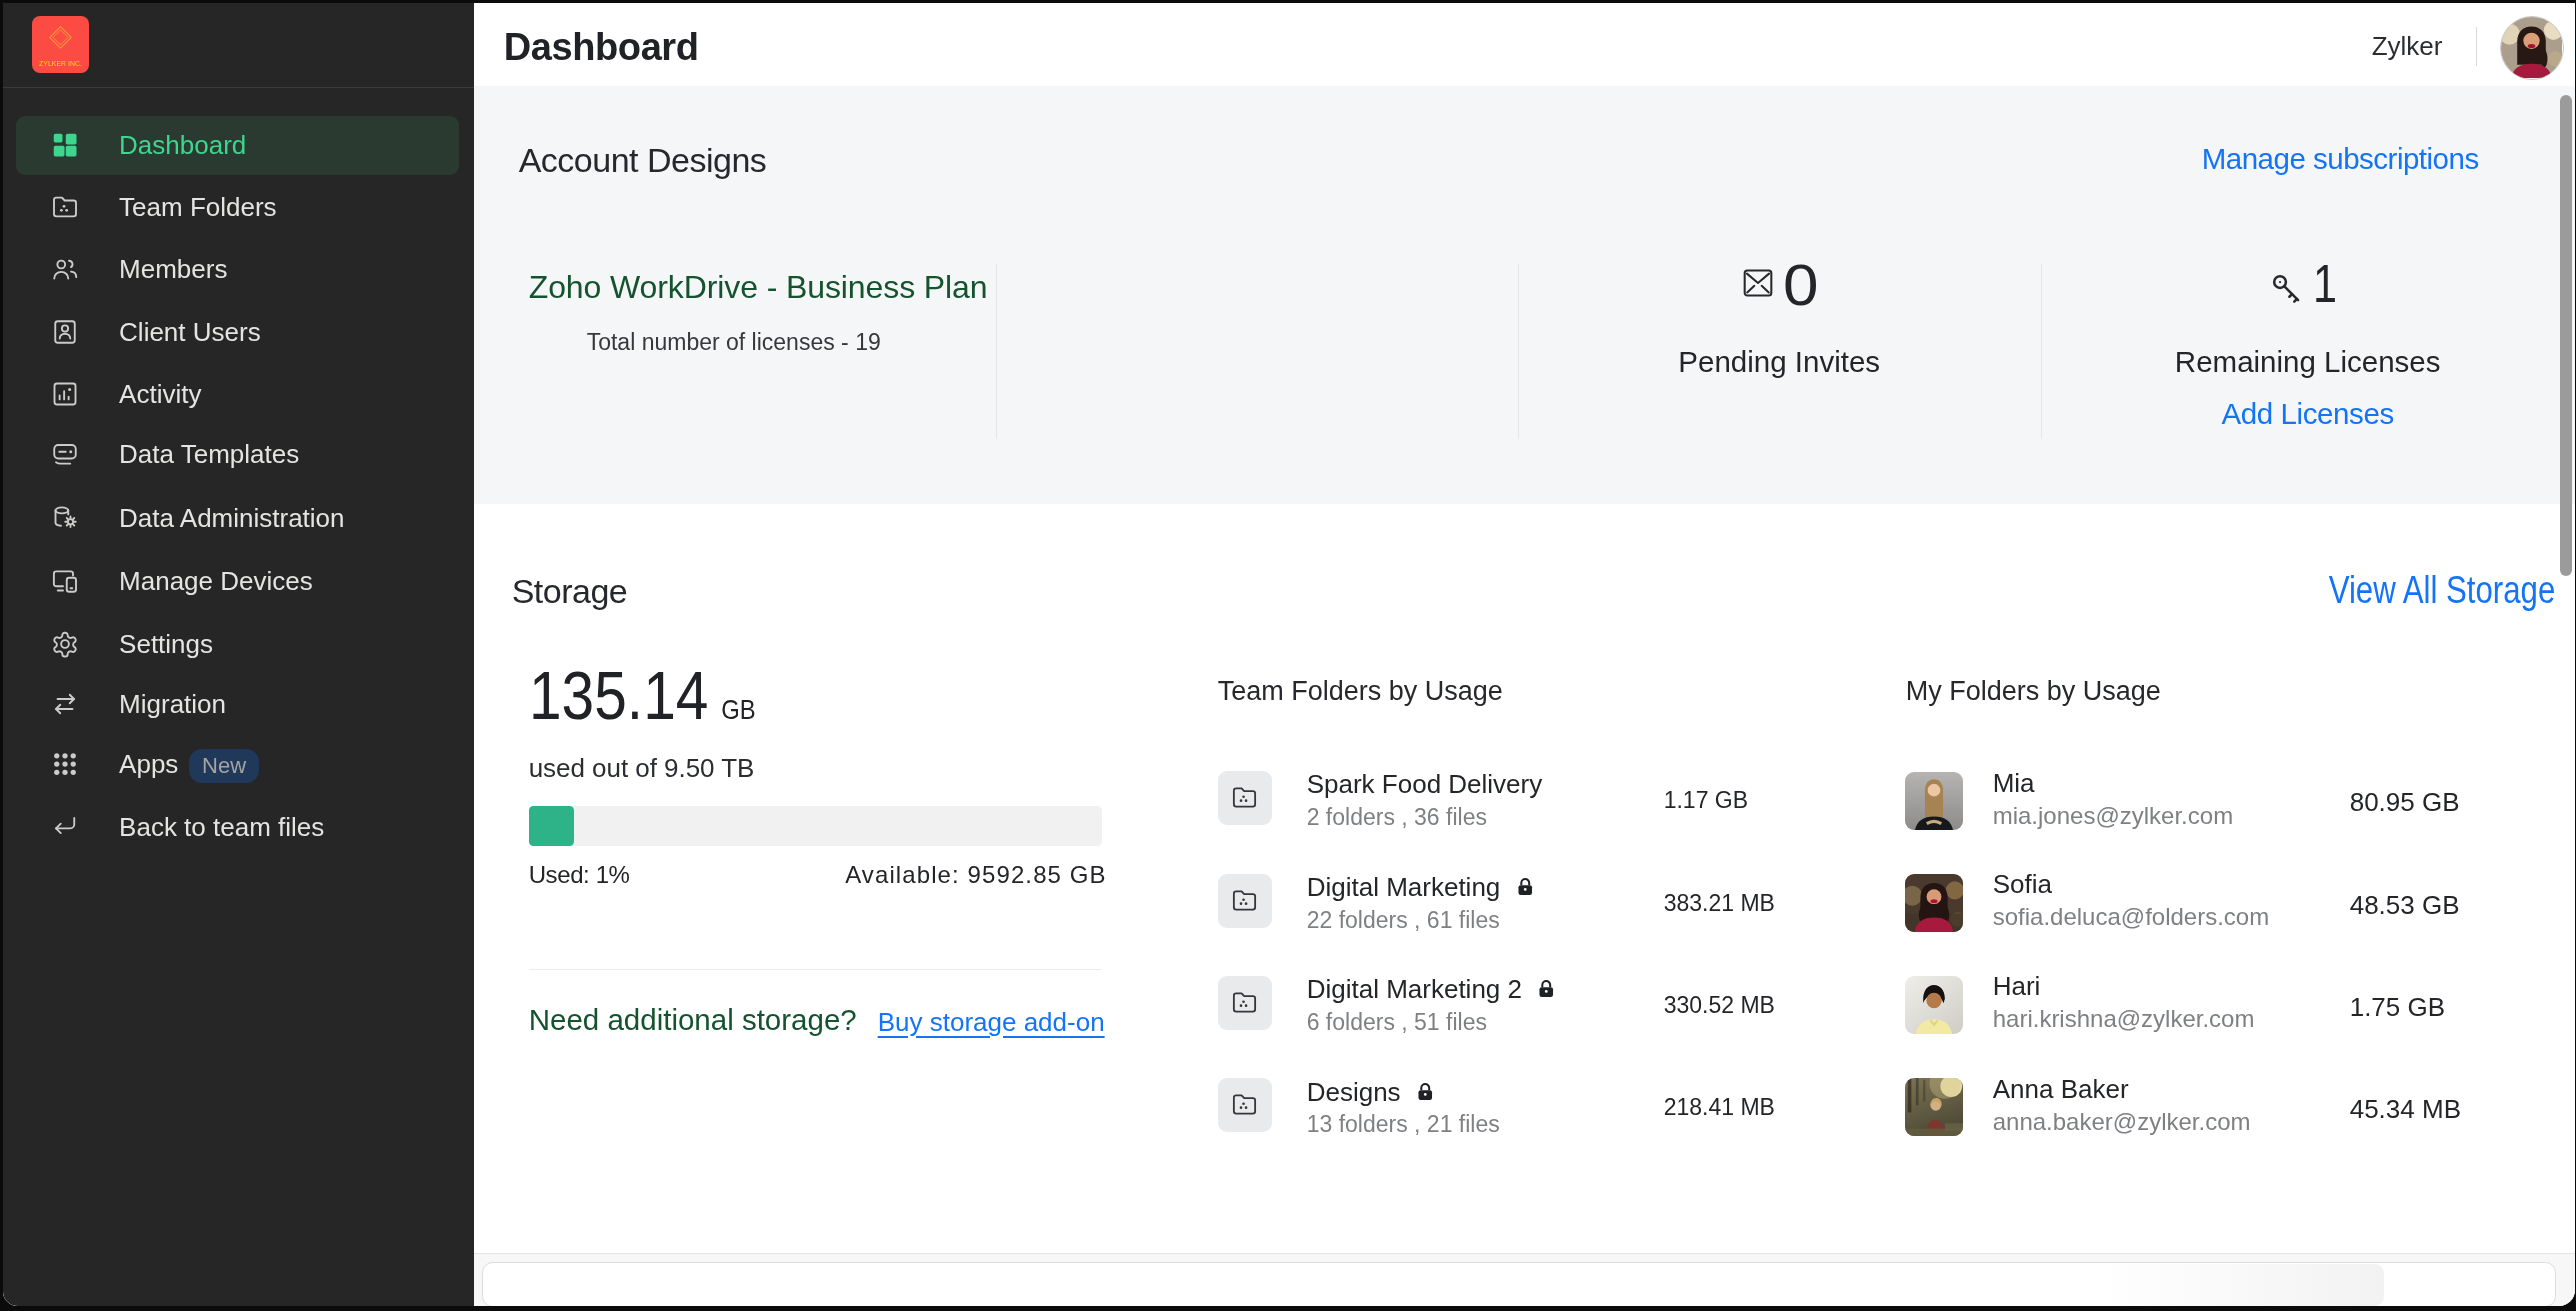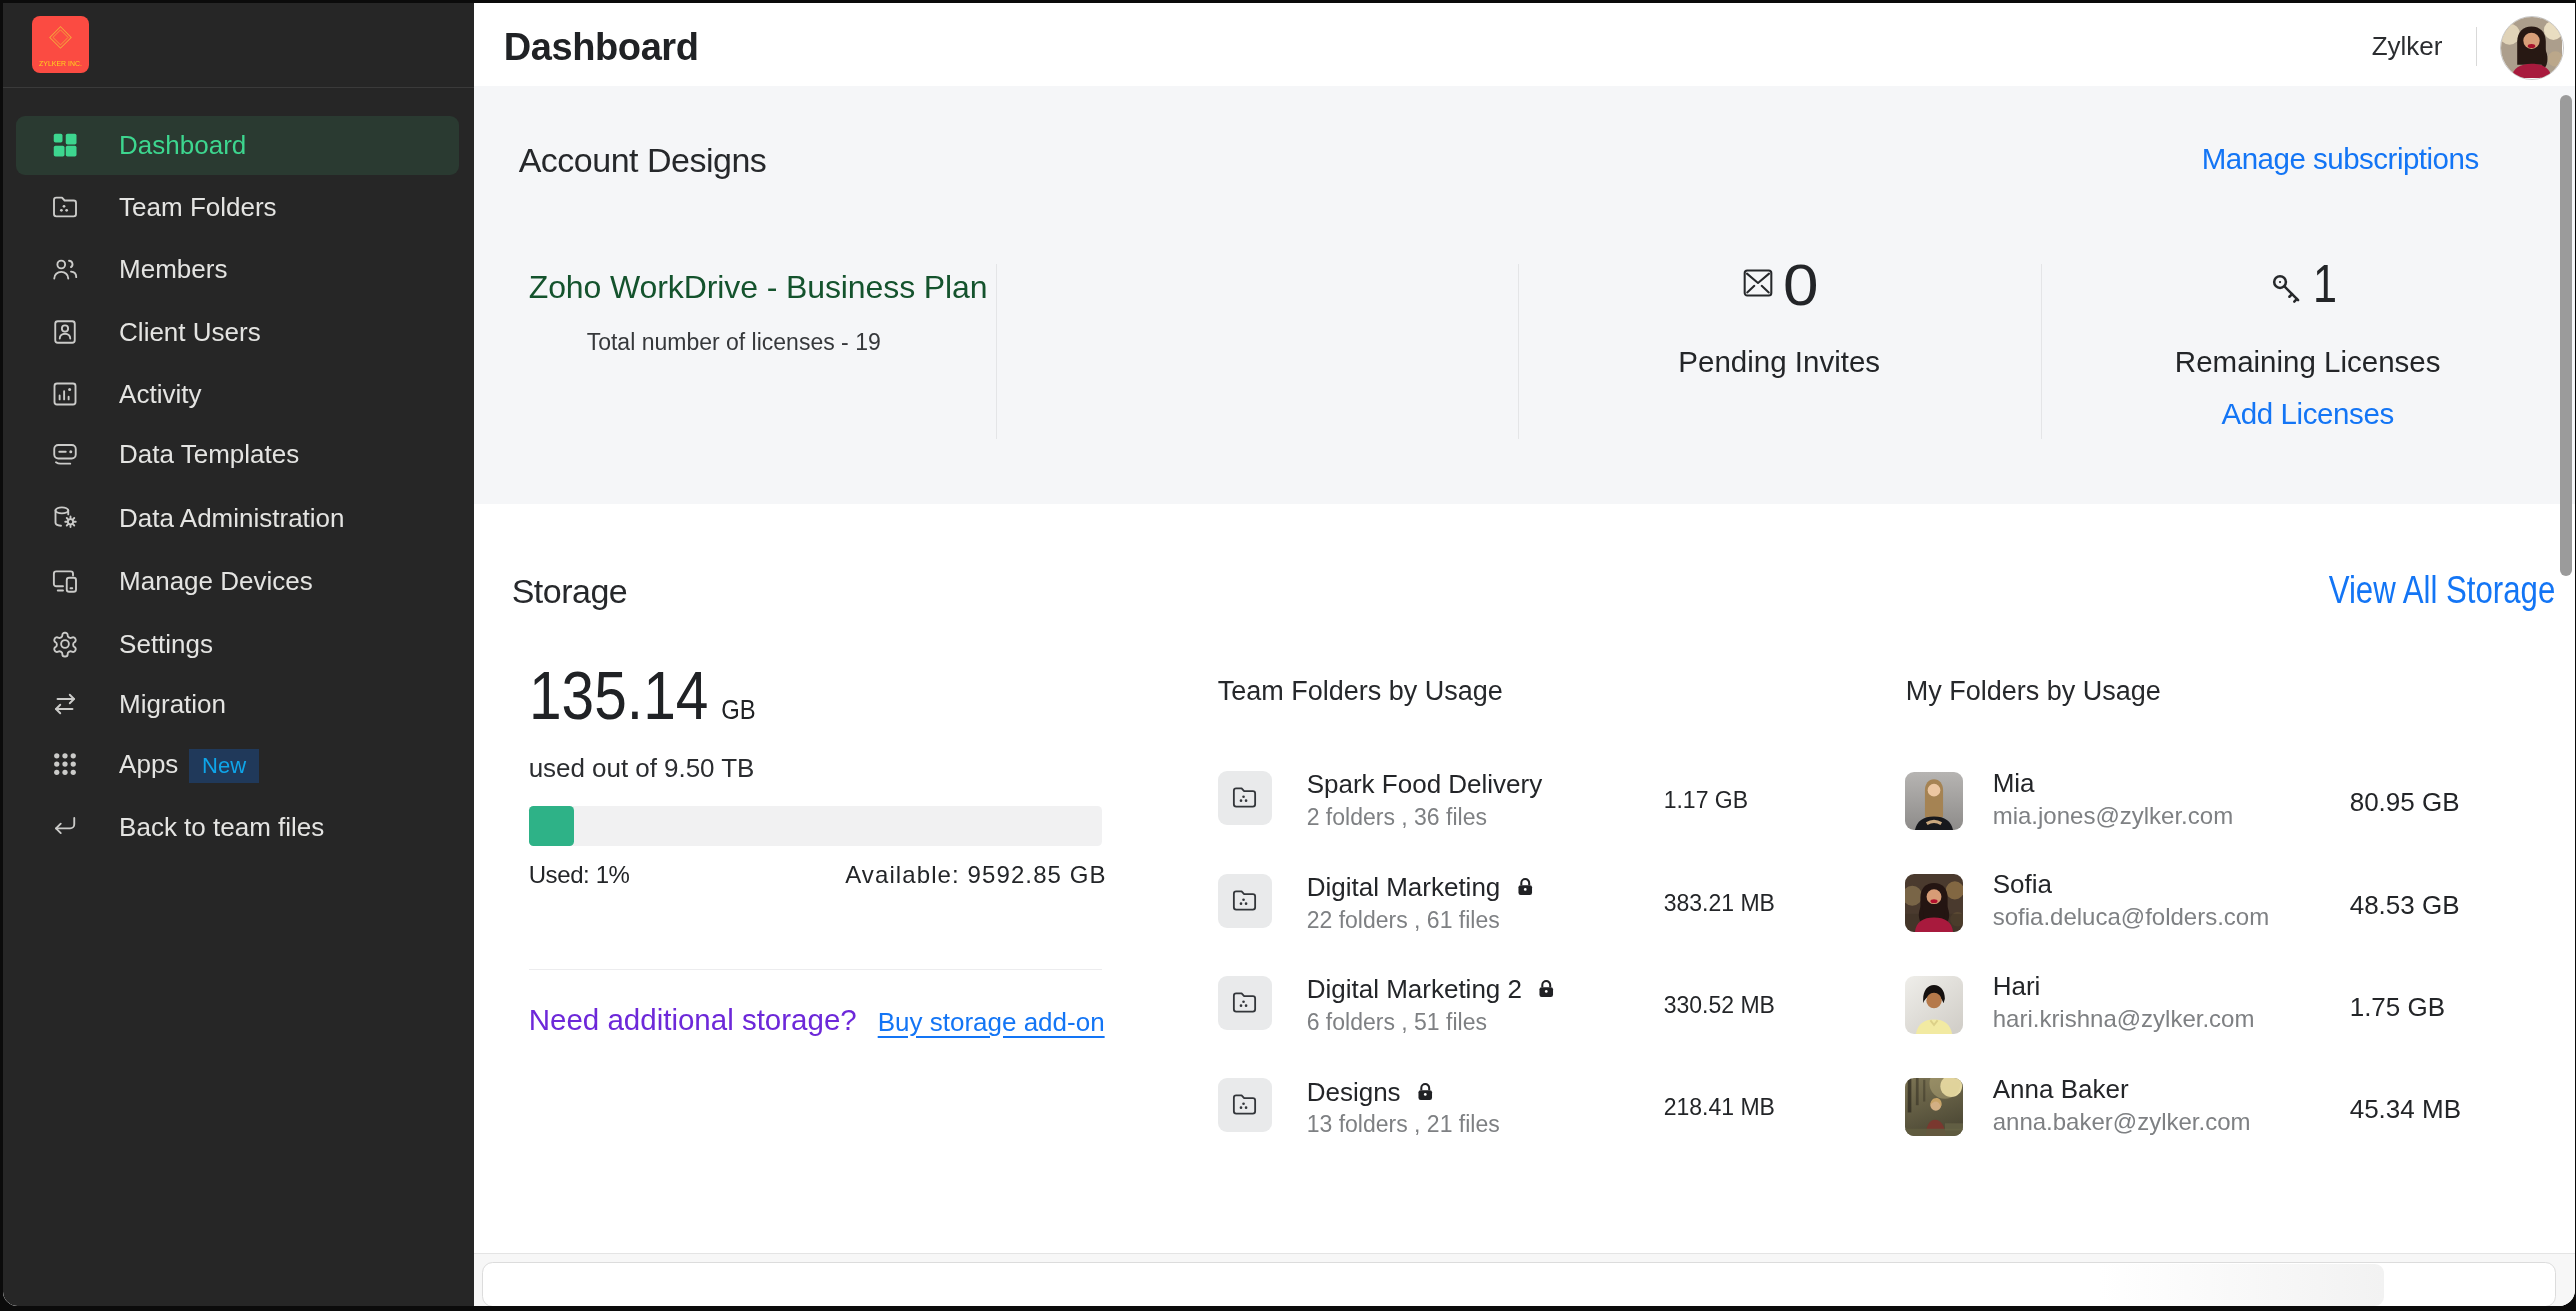--- a/index.html
+++ b/index.html
@@ -7,21 +7,21 @@
 #win{position:absolute;left:2.7px;top:2.7px;width:2572px;height:1303px;background:#fff;border-radius:0 0 16px 14.3px;overflow:hidden}
 .abs{position:absolute}
 
 #side{position:absolute;left:0;top:0;width:471px;height:1303px;background:#262626;border-bottom-left-radius:14.3px}
 #logo{position:absolute;left:29px;top:13.4px;width:57px;height:57px;background:#fb4b42;border-radius:8px;overflow:hidden}
 #sidediv{position:absolute;left:0;top:84px;width:471px;height:0.9px;background:#3a3a3a}
 .nav{position:absolute;left:13.4px;width:443px;height:59px;border-radius:9px;display:flex;align-items:center;color:#e4e4e2;font-size:26px}
 .nav svg{position:absolute;left:34px;width:30px;height:30px}
 .nav .lb{position:absolute;left:103px;white-space:nowrap}
 .nav.act{background:#2a3a31;color:#3dd68f}
-.badge{position:absolute;left:173px;top:14.3px;width:70px;height:34px;background:#20395a;color:#0ea5e9;border-radius:0;font-size:22px;display:flex;align-items:center;justify-content:center}
+.badge{position:absolute;left:173px;top:14.3px;width:70px;height:34px;background:#20395a;color:#a3a3a3;border-radius:13px;font-size:22px;display:flex;align-items:center;justify-content:center}
 
 #title{position:absolute;left:501px;top:23px;font-size:38px;font-weight:bold;letter-spacing:-0.4px;color:#202225}
 #zyl{position:absolute;left:2369px;top:28px;font-size:26px;color:#2b2d30}
 #topsep{position:absolute;left:2473px;top:24px;width:1.8px;height:39px;background:#d9d9d9}
 #tav{position:absolute;left:2497px;top:13.4px;width:64px;height:64px;border-radius:50%;border:1.8px solid #c9c9c9;overflow:hidden}
 
 #band{position:absolute;left:471px;top:83px;width:2101px;height:418px;background:#f5f6f8}
 #acct{position:absolute;left:45px;top:55px;font-size:34px;letter-spacing:-0.5px;color:#26282b}
 #mansub{position:absolute;right:96px;top:56px;font-size:29.5px;letter-spacing:-0.5px;color:#1375f5}
 .vsep{position:absolute;top:178px;width:1.8px;height:175px;background:#e4e5e7}
@@ -36,21 +36,21 @@
 #vas{position:absolute;right:19px;top:565px;font-size:39px;color:#1375f5;transform-origin:right top;transform:scaleX(0.8);white-space:nowrap}
 #bignum{position:absolute;left:526px;top:658px;transform-origin:left top;transform:scaleX(0.85);white-space:nowrap;color:#202225}
 #bignum .n{font-size:69px;line-height:1}
 #bignum .u{font-size:28px;margin-left:15px}
 #usedof{position:absolute;left:526px;top:750px;font-size:26px;letter-spacing:-0.04px;color:#2b2d30}
 #pbar{position:absolute;left:526px;top:803px;width:573px;height:40px;background:#f1f1f2;border-radius:4.5px}
 #pfill{position:absolute;left:0;top:0;width:45px;height:40px;background:#2eb287;border-radius:4.5px}
 #used{position:absolute;left:526px;top:858px;font-size:24px;letter-spacing:-0.4px;color:#232528}
 #avail{position:absolute;left:526px;top:858px;width:578px;text-align:right;font-size:24px;letter-spacing:1.1px;color:#232528}
 #sdiv{position:absolute;left:526px;top:966px;width:573px;height:1.8px;background:#ececee}
-#need{position:absolute;left:526px;top:1000px;font-size:29.5px;color:#6d28d9}
+#need{position:absolute;left:526px;top:1000px;font-size:29.5px;color:#14532d}
 #buy{position:absolute;left:875px;top:1004px;font-size:26px;color:#1375f5;text-decoration:underline;text-underline-offset:4.5px}
 .colh{position:absolute;top:673px;font-size:27px;color:#26282b;white-space:nowrap}
 .tile{position:absolute;width:54px;height:54px;border-radius:9px;background:#e9eaeb;display:flex;align-items:center;justify-content:center}
 .av{position:absolute;width:58px;height:58px;border-radius:9px;overflow:hidden}
 .rname{position:absolute;font-size:26px;color:#232528;white-space:nowrap;display:flex;align-items:center}
 .rsub{position:absolute;font-size:23px;color:#7e8083;white-space:nowrap}
 .remail{position:absolute;font-size:24px;color:#7e8083;white-space:nowrap}
 .rsize{position:absolute;font-size:23px;color:#232528;white-space:nowrap}
 .rsize.r{font-size:26px}
 .lock{margin-left:14.3px}

